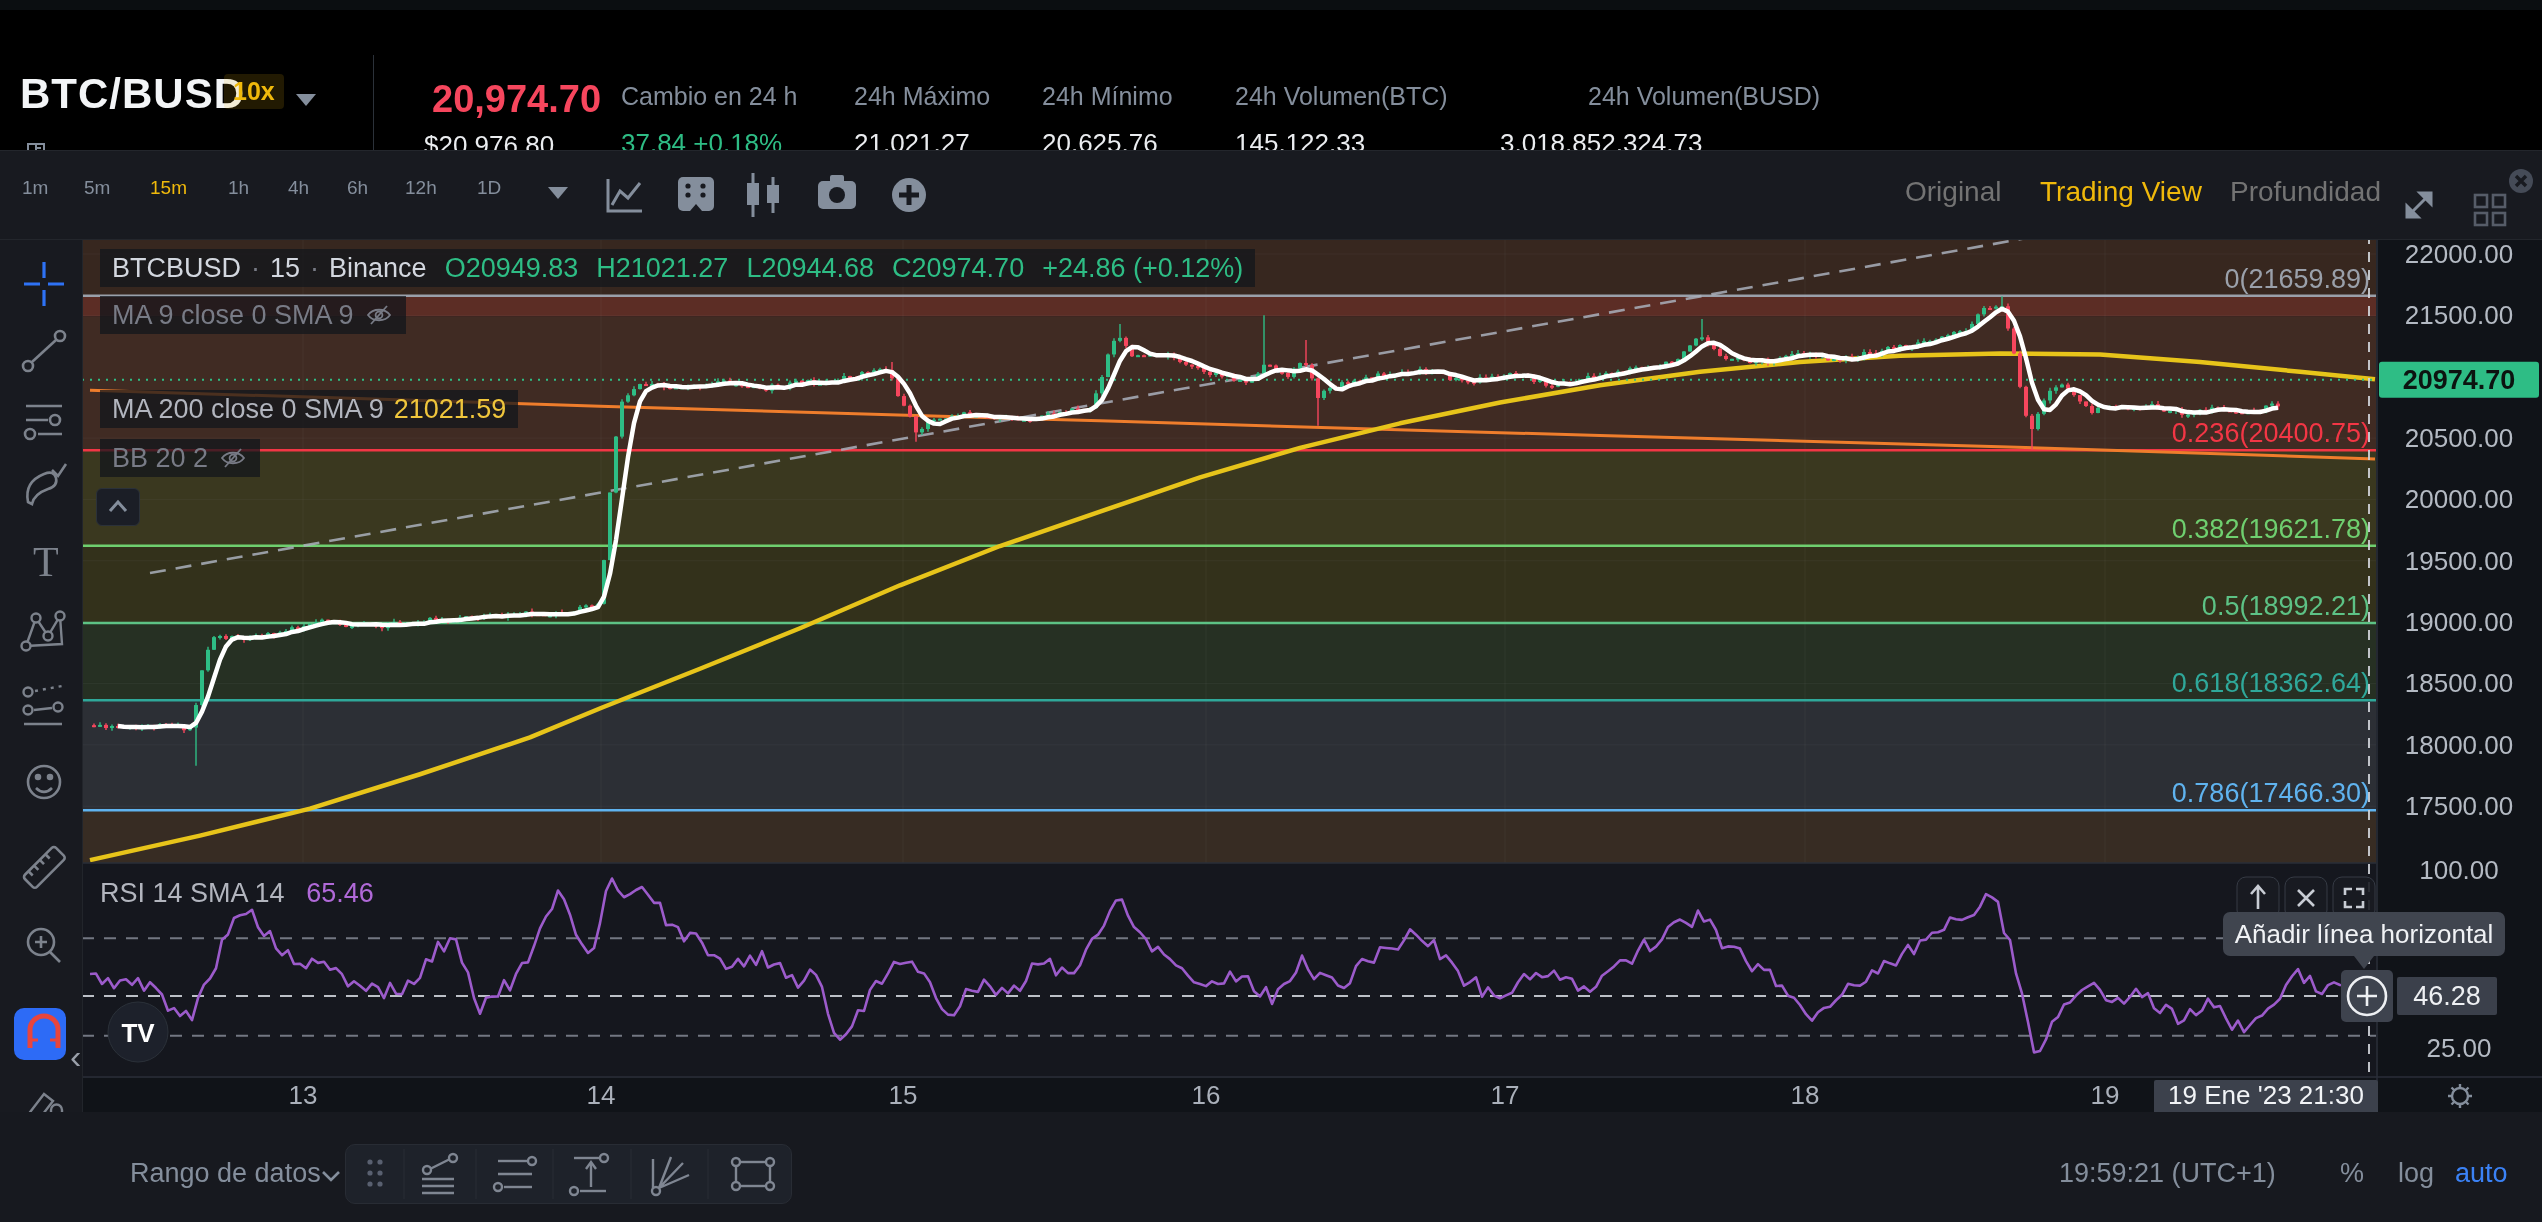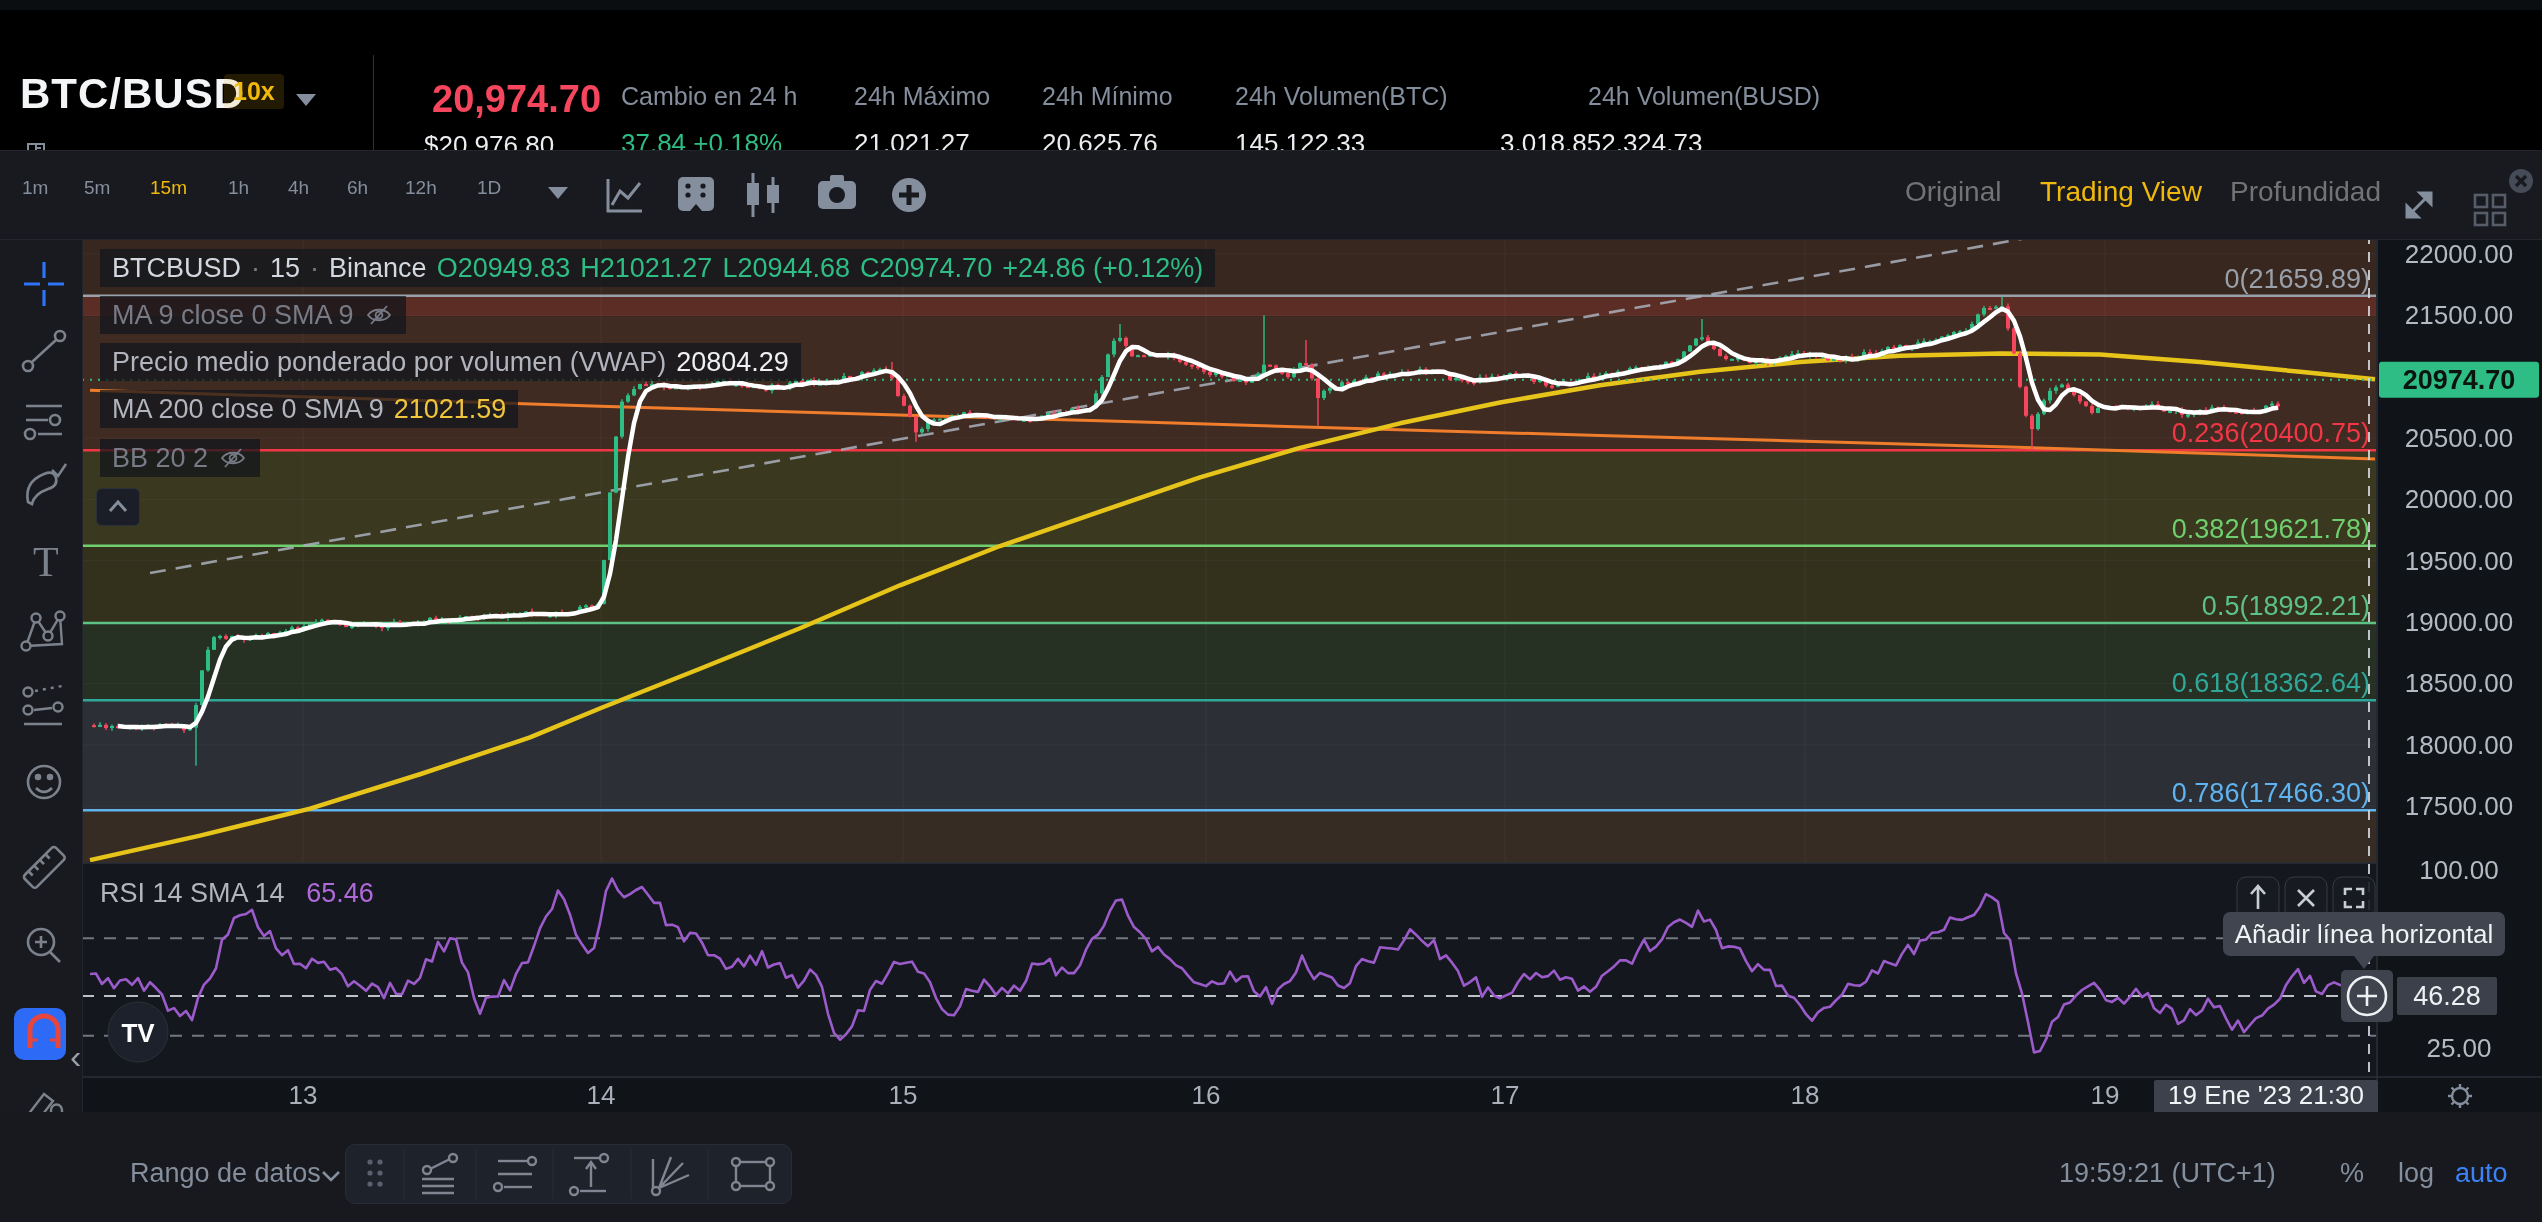--- a/index.html
+++ b/index.html
@@ -30,21 +30,21 @@
   .vtab.active{color:#f0b90b;}
   
   .sidebar{position:absolute;left:0;top:238px;width:82px;height:874px;background:#181a20;
            border-right:1px solid #22252b;z-index:4;}
   
   #chart-root{position:absolute;left:82px;top:230px;z-index:1;}
   
   .lg-row{position:absolute;display:inline-flex;align-items:center;gap:10px;
           background:rgba(18,21,27,.74);padding:0 12px;height:38px;font-size:27px;
           white-space:nowrap;z-index:3;}
-  .ohlc{color:#2ebd85;}
+  .ohlc{color:#2ebd85;margin-left:8px;}
   .dim{color:#787b86;}
   .lgt{color:#b2b5be;}
   .lgw{color:#eef0f3;}
   .lgy{color:#f0c63c;}
   .sym2{color:#d3d7df;}
   .collapse-btn{position:absolute;left:96px;top:488px;width:44px;height:38px;background:#1b1e26;
           border:1px solid #2b3139;border-radius:6px;z-index:3;padding:0;cursor:pointer;}
   .rsi-head{position:absolute;left:100px;top:878px;font-size:27px;z-index:3;white-space:nowrap;}
   
   .footer{position:absolute;left:0;top:1112px;width:2542px;height:110px;background:#17191f;z-index:5;}
@@ -1081,24 +1081,20 @@
     <span class="ohlc">+24.86 (+0.12%)</span>
   </div>
   <div class="lg-row" style="left:100px;top:296px;">
     <span class="dim">MA 9 close 0 SMA 9</span>
     <svg width="30" height="26">
       <path d="M4,13 C9,6 21,6 26,13 C21,20 9,20 4,13 Z" fill="none" stroke="#787b86" stroke-width="1.8"></path>
       <circle cx="15" cy="13" r="3.4" fill="none" stroke="#787b86" stroke-width="1.8"></circle>
       <line x1="7" y1="22" x2="23" y2="4" stroke="#787b86" stroke-width="1.8"></line>
     </svg>
   </div>
-  <div class="lg-row" style="left:100px;top:343px;">
-    <span class="lgt">Precio medio ponderado por volumen (VWAP)</span>
-    <span class="lgw">20804.29</span>
-  </div>
   <div class="lg-row" style="left:100px;top:390px;">
     <span class="lgt">MA 200 close 0 SMA 9</span>
     <span class="lgy">21021.59</span>
   </div>
   <div class="lg-row" style="left:100px;top:439px;">
     <span class="dim">BB 20 2</span>
     <svg width="30" height="26">
       <path d="M4,13 C9,6 21,6 26,13 C21,20 9,20 4,13 Z" fill="none" stroke="#787b86" stroke-width="1.8"></path>
       <circle cx="15" cy="13" r="3.4" fill="none" stroke="#787b86" stroke-width="1.8"></circle>
       <line x1="7" y1="22" x2="23" y2="4" stroke="#787b86" stroke-width="1.8"></line>

